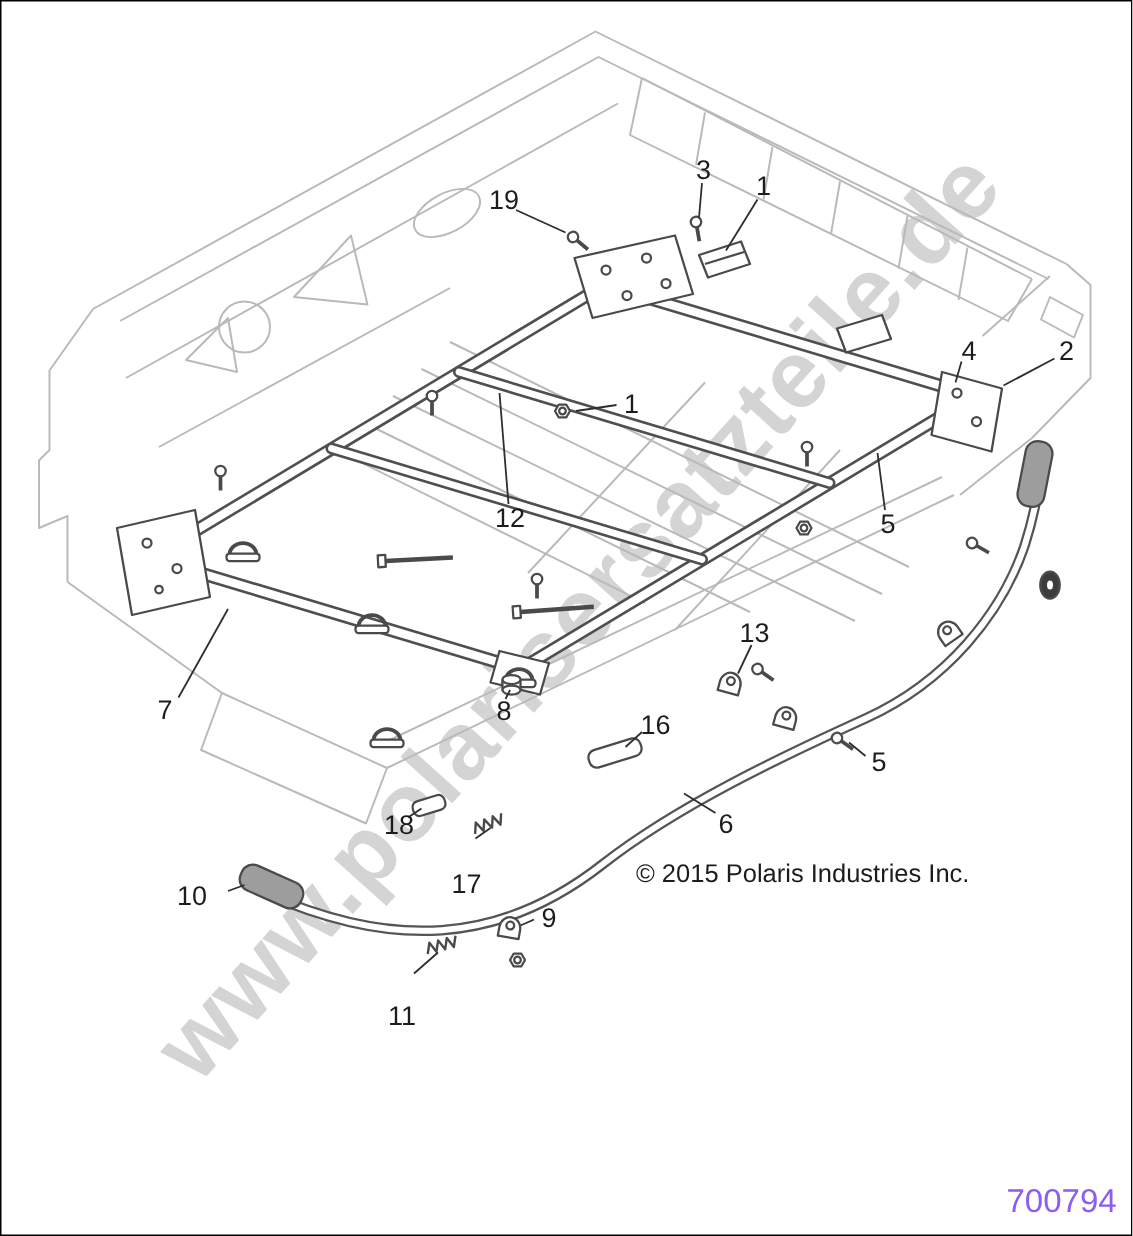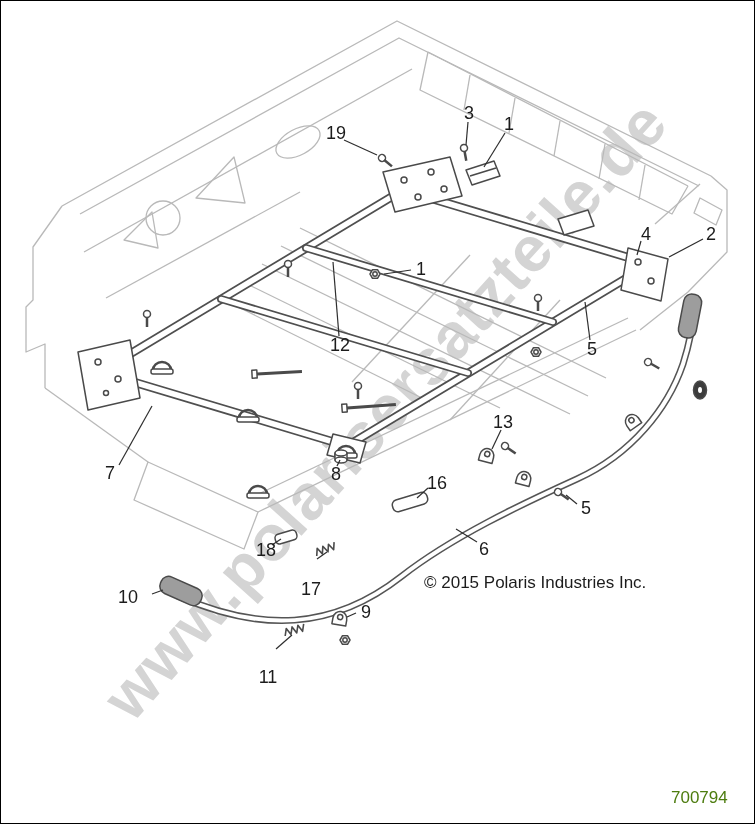--- a/index.html
+++ b/index.html
@@ -13,21 +13,21 @@
     transform:translate(-50%,-50%) rotate(-48deg);
     font-size:64px;font-weight:bold;letter-spacing:1px;
     color:#d4d4d4;white-space:nowrap;user-select:none;z-index:0;
   }
   svg.drawing{position:absolute;left:0;top:0;z-index:1;}
   .callout{
     position:absolute;transform:translate(-50%,-50%);
     font-size:18px;color:#1c1c1c;z-index:2;line-height:1;
   }
   .copyright{position:absolute;left:424px;top:573px;font-size:17px;color:#1c1c1c;z-index:2;text-align:right;}
-  .part-number{position:absolute;left:671px;top:788px;font-size:17px;color:#4d7c0f;z-index:2;}
+  .part-number{position:absolute;left:671px;top:788px;font-size:22px;color:#8b5cf6;z-index:2;}
 </style>
 </head>
 <body>
 
 <div class="page">
 
   <div class="watermark">www.polarisersatzteile.de</div>
 
   <svg class="drawing" width="755" height="824" viewBox="0 0 755 824">
 

